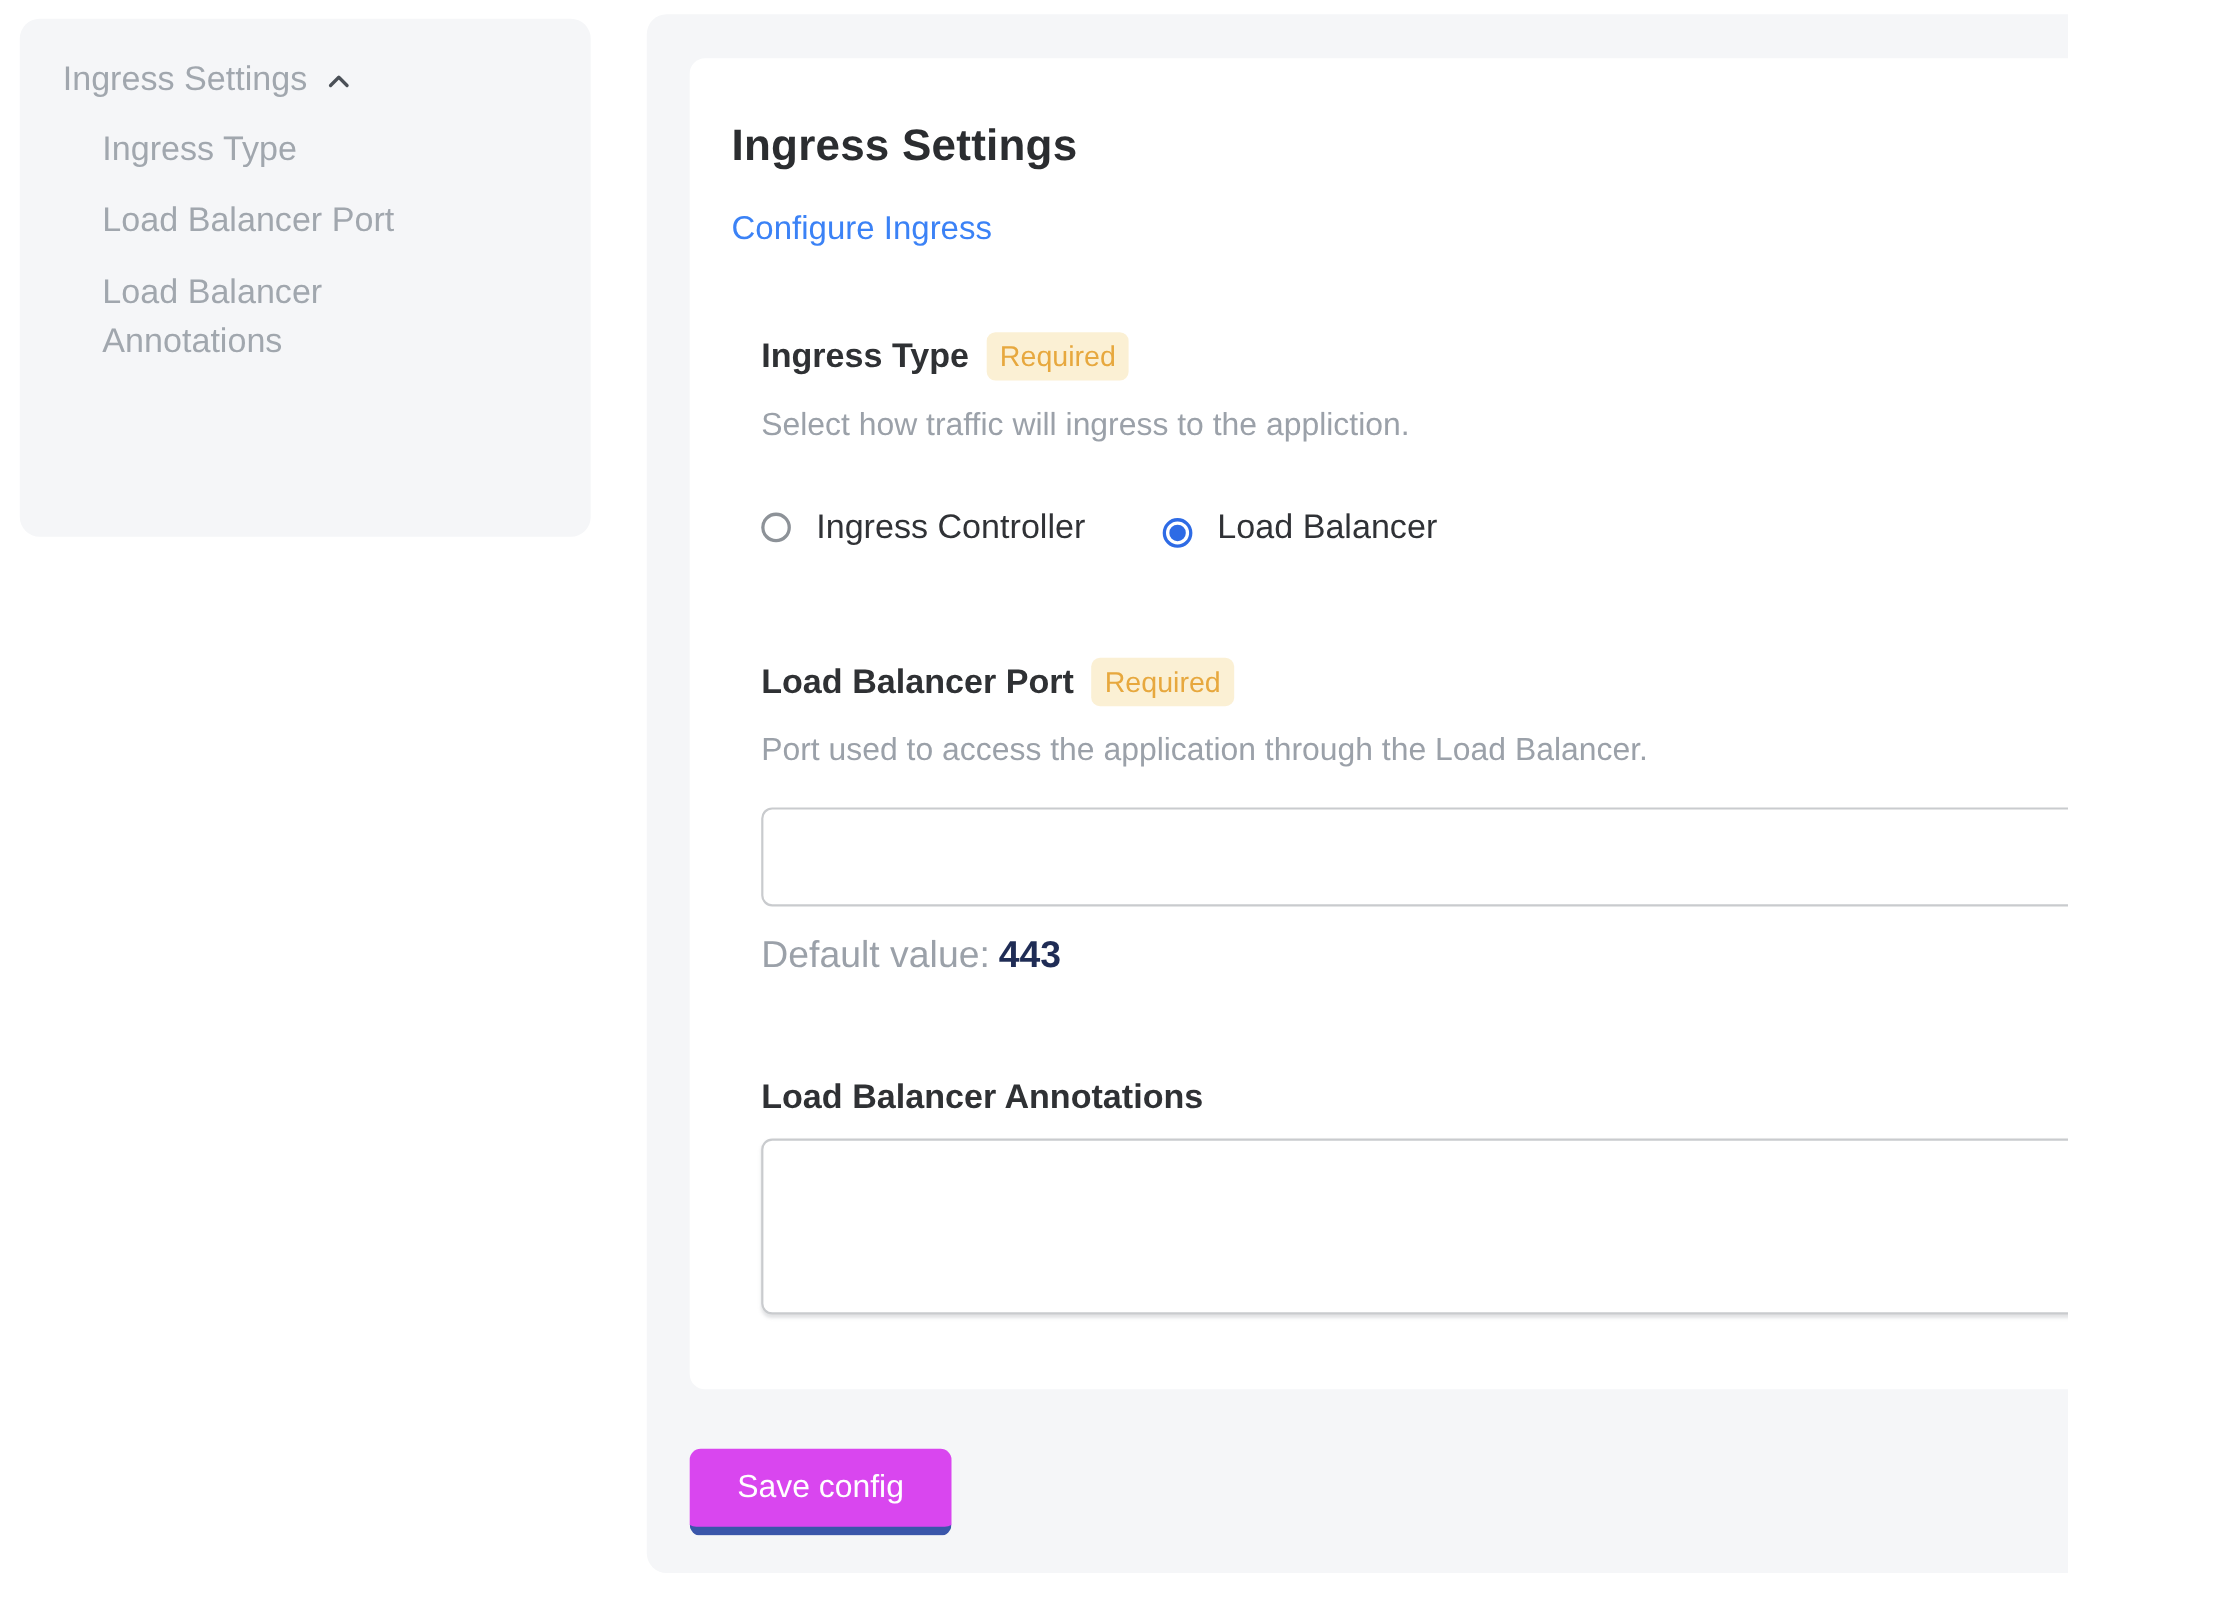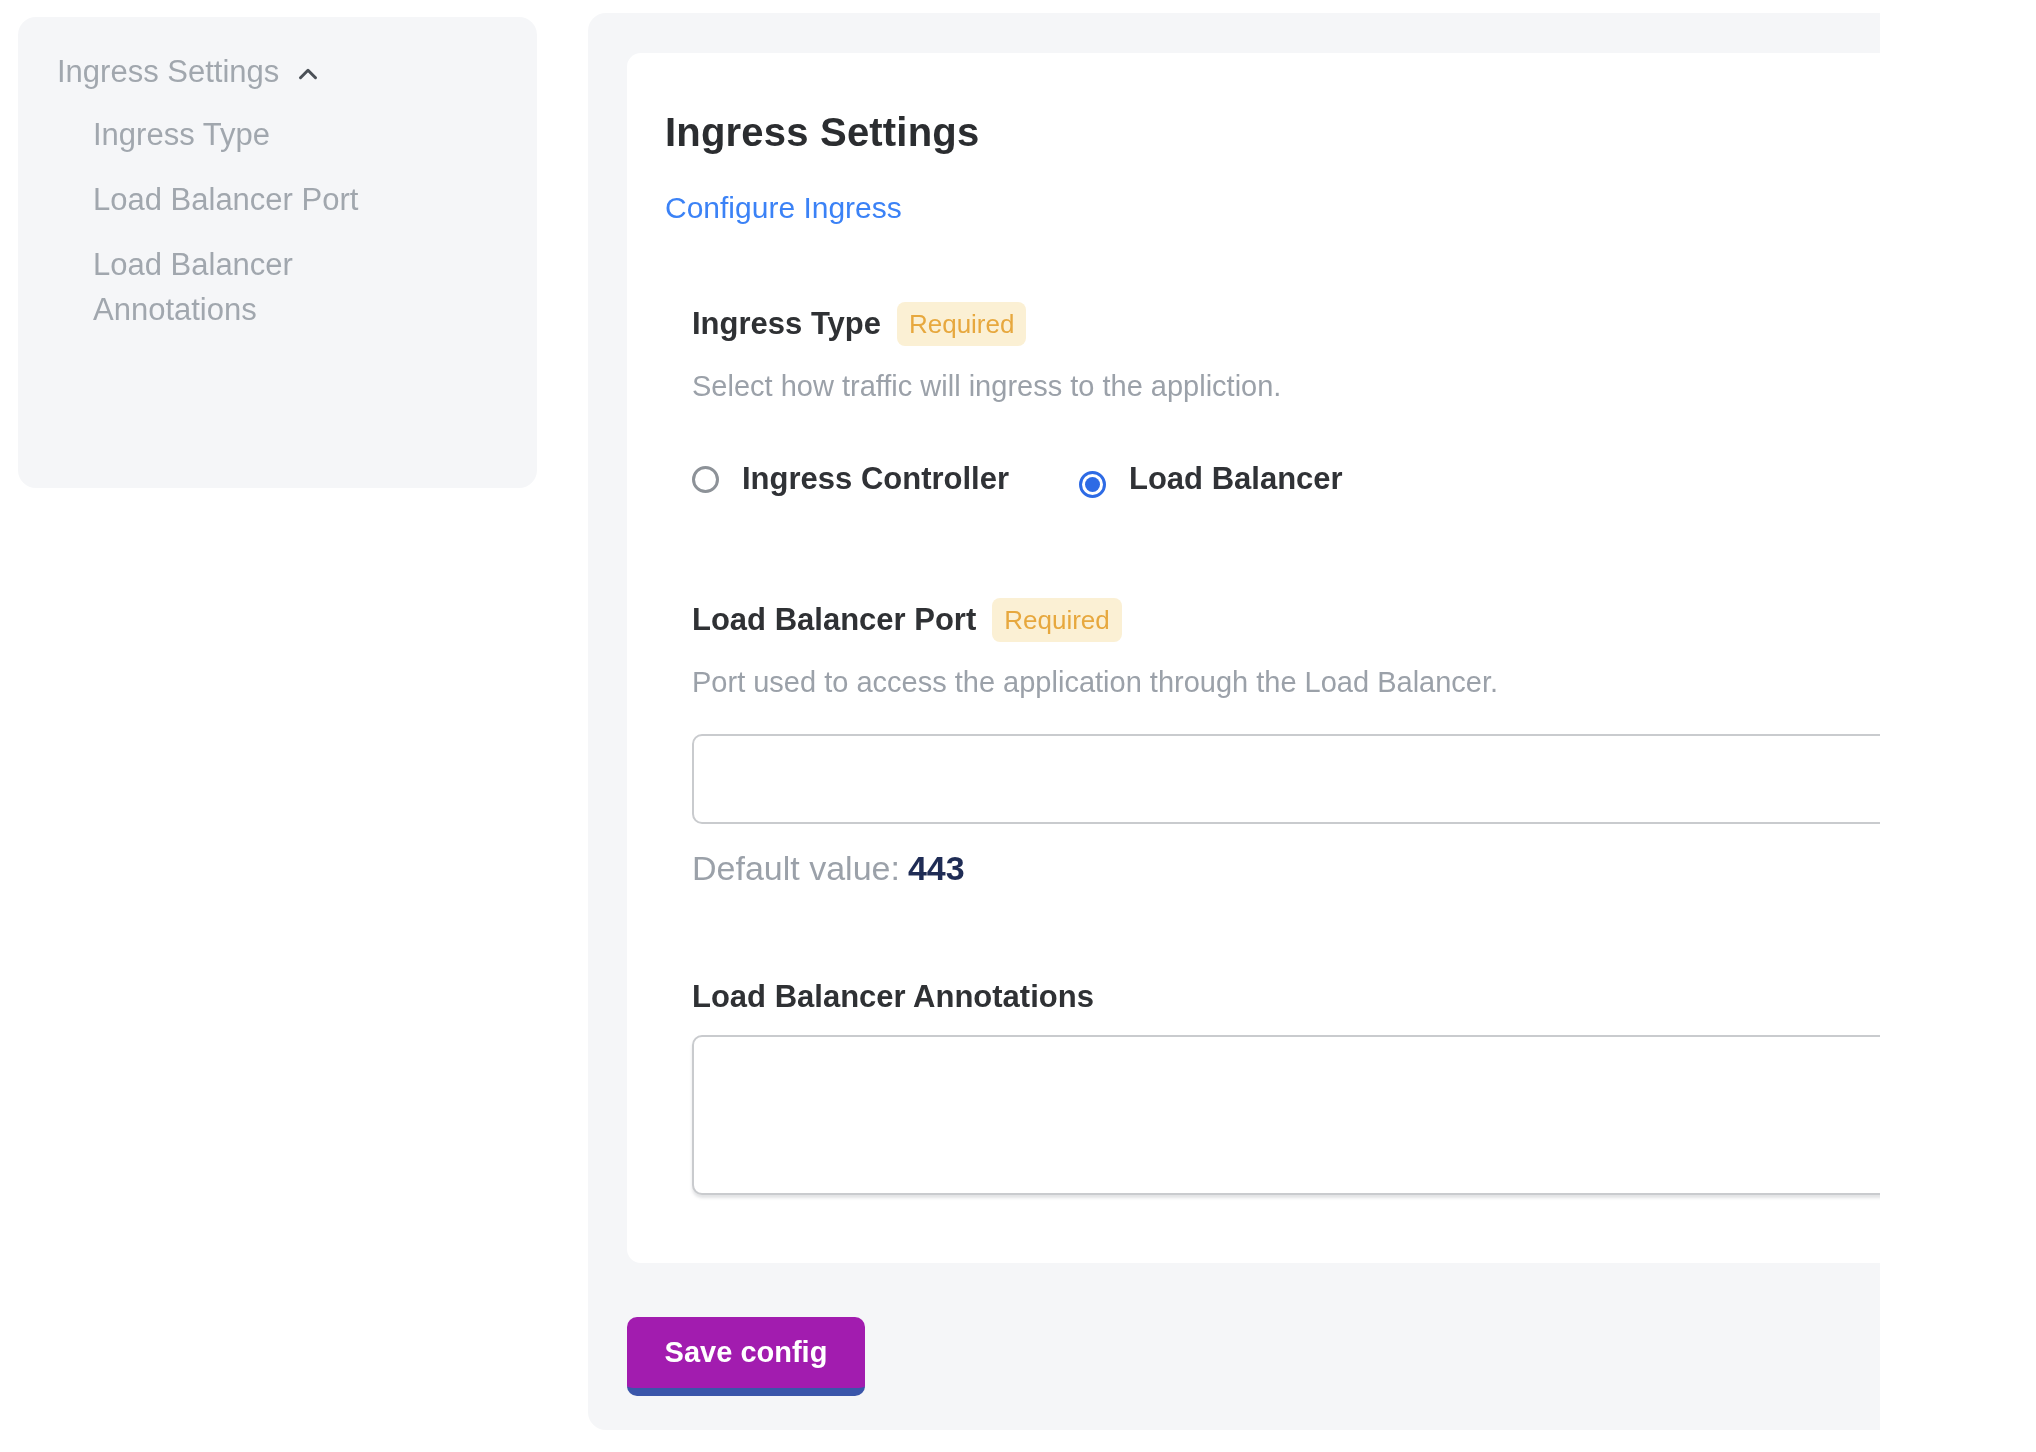--- a/index.html
+++ b/index.html
@@ -53,21 +53,21 @@
   .radio-row { margin-top: 56px; display: flex; align-items: center; }
   .radio-option { display: flex; align-items: center; gap: 23px; cursor: pointer; }
   .radio-option + .radio-option { margin-left: 70px; align-items: flex-end; }
   .radio-circle {
     width: 27px; height: 27px; border-radius: 50%;
     border: 3px solid #8d9298; background: #fff; flex: 0 0 auto;
     display: flex; align-items: center; justify-content: center;
   }
   .radio-circle.selected { border-color: #2e6be5; }
   .radio-circle.selected .dot { width: 15px; height: 15px; border-radius: 50%; background: #2e6be5; }
-  .radio-label { font-size: 31px; font-weight: 700; color: #303236; line-height: 38px; }
+  .radio-label { font-size: 31px; font-weight: 400; color: #303236; line-height: 38px; }
 
   
   .text-input {
     margin-top: 34px; display: block; width: 1253px; height: 90px;
     border: 2px solid #c9cbce; border-radius: 10px; background: #fff;
     font-size: 29px; padding: 0 20px; color: #2f3134; outline: none;
     font-family: "Liberation Sans", sans-serif;
   }
   .default-row { margin-top: 26px; font-size: 34px; line-height: 36px; }
   .default-label { color: #9ba1a9; }
@@ -82,22 +82,22 @@
     font-family: "Liberation Sans", sans-serif;
   }
   .resize-handle {
     position: absolute; right: 6px; bottom: 8px; width: 26px; height: 26px;
     color: #6b6f74; pointer-events: none;
   }
 
   
   .save-button {
     position: absolute; left: 39px; top: 1304px; width: 238px; height: 79px;
-    background: #a21caf; border: none; border-bottom: 8px solid #3a56aa;
-    border-radius: 10px; color: #ffffff; font-size: 29px; font-weight: 700;
+    background: #d946ef; border: none; border-bottom: 8px solid #3a56aa;
+    border-radius: 10px; color: #ffffff; font-size: 29px; font-weight: 400;
     font-family: "Liberation Sans", sans-serif; cursor: pointer;
   }
 </style>
 </head>
 <body>
 
 <div class="stage">
 
   <nav class="sidebar-card">
     <div class="sidebar-header">

